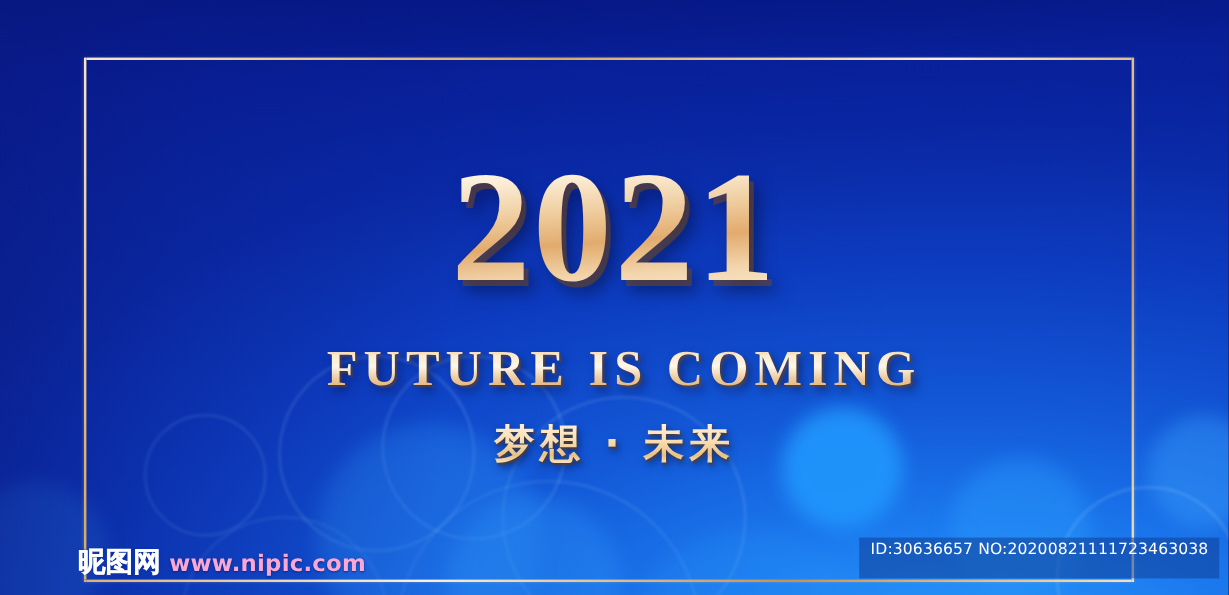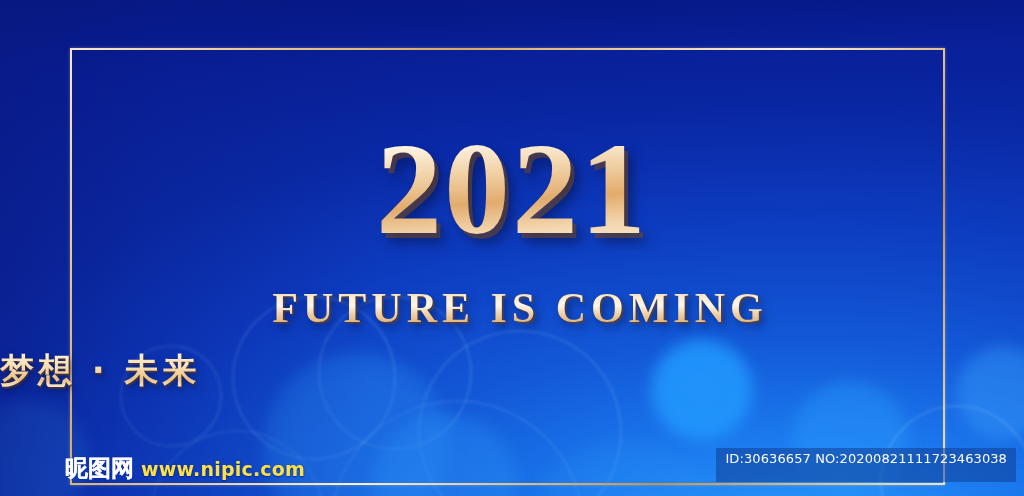--- a/index.html
+++ b/index.html
@@ -123,20 +123,21 @@
     -webkit-text-fill-color: transparent;
     filter: drop-shadow(2px 2px 0px rgba(110,64,20,0.55))
             drop-shadow(3px 4px 4px rgba(4,16,70,0.5));
   }
 
   .subtitle {
     position: absolute;
     top: 353px;
     left: 0;
     right: 0;
+    text-align: center;
     font-family: "DejaVu Sans", "Liberation Sans", sans-serif;
     font-weight: 700;
     font-size: 34px;
     line-height: 1;
     letter-spacing: 4px;
     background: linear-gradient(180deg, #fdf0d6 0%, #f7dcae 45%, #eac183 78%, #f8e8cc 100%);
     -webkit-background-clip: text;
     background-clip: text;
     color: transparent;
     -webkit-text-fill-color: transparent;
@@ -160,21 +161,21 @@
     color: #ffffff;
     letter-spacing: 0px;
     text-shadow: 0 0 2px rgba(10,40,140,0.9);
     margin-left: 43px;
     -webkit-text-stroke: 0.4px rgba(255,255,255,0.85);
   }
   .wm-url {
     font-family: "DejaVu Sans", "Liberation Sans", sans-serif;
     font-size: 19px;
     font-weight: 700;
-    color: #fde047;
+    color: #f9a8d4;
     letter-spacing: 0.2px;
     text-shadow: 0 1px 2px rgba(8,30,120,0.8);
   }
 
   .id-badge {
     position: absolute;
     right: 8px;
     bottom: 14px;
     padding: 3px 9px 16px 9px;
     background: rgba(16,62,150,0.55);

